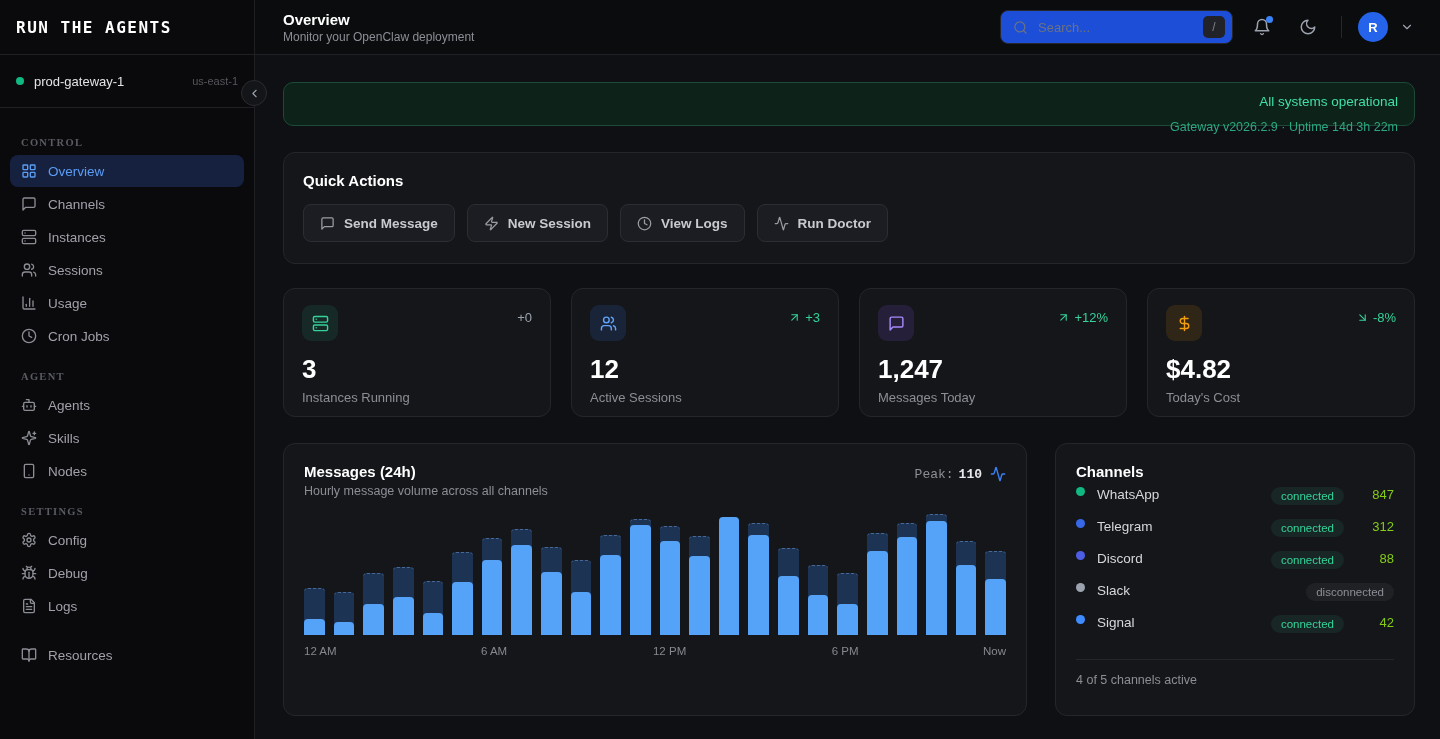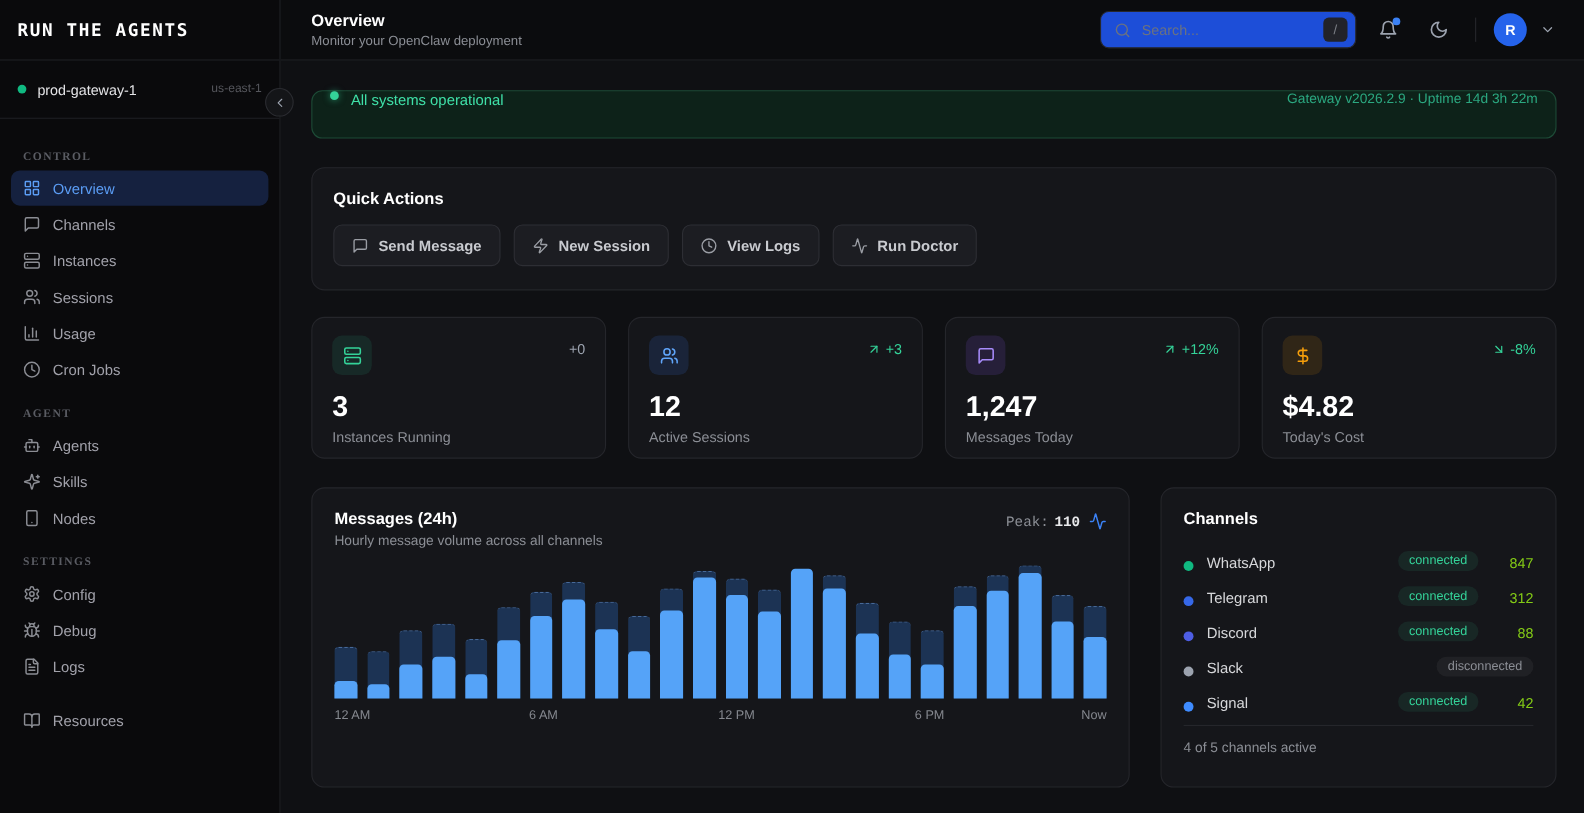--- a/index.html
+++ b/index.html
@@ -44,21 +44,21 @@
   .kbd { width:22px; height:22px; background:#222329; border-radius:5px; color:#7d8087; font-size:12px; display:flex; align-items:center; justify-content:center; flex-shrink:0; }
   .icon-btn { position:relative; width:34px; height:34px; display:flex; align-items:center; justify-content:center; color:#9ca3af; background:none; border:none; cursor:pointer; padding:0; }
   .icon-btn .icon { width:18px; height:18px; }
   .badge-dot { position:absolute; top:6px; right:6px; width:7px; height:7px; border-radius:50%; background:#3b82f6; }
   .tb-divider { width:1px; height:22px; background:#26272c; margin:0 4px; }
   .avatar { width:30px; height:30px; border-radius:50%; background:#2563eb; color:#fff; font-size:13px; font-weight:bold; display:flex; align-items:center; justify-content:center; cursor:pointer; }
   .chev { width:14px; height:14px; color:#9ca3af; display:inline-flex; cursor:pointer; }
 
   
   .content { padding:27px 25px 0 28px; }
-  .banner { height:44px; border-radius:10px; background:#0d2219; border:1px solid #1d4a36; display:flex; align-items:flex-start; padding:0 16px; gap:11px; }
+  .banner { height:44px; border-radius:10px; background:#0d2219; border:1px solid #1d4a36; display:flex; align-items:flex-end; padding:0 16px; gap:11px;flex-direction:column; }
   .banner-dot { width:8px; height:8px; border-radius:50%; background:#34d399; box-shadow:0 0 7px rgba(52,211,153,.6); }
   .banner-text { font-size:13.5px; color:#3fe0a8; font-weight:500; }
   .banner-meta { margin-left:auto; font-size:12.5px; color:#2ba880; }
 
   .card { background:#15161a; border:1px solid #25262b; border-radius:12px; }
   .qa-card { margin-top:26px; padding:19px 19px 21px; }
   .qa-title { font-size:15px; font-weight:bold; color:#ffffff; }
   .qa-row { display:flex; gap:12px; margin-top:15px; }
   .qa-btn { height:38px; display:flex; align-items:center; gap:9px; padding:0 16px; background:#1c1d22; border:1px solid #2d2e34; border-radius:8px; color:#c8cacf; font-size:13.5px; cursor:pointer; font-family:inherit;font-weight:bold; }
   .qa-btn .icon { width:15px; height:15px; color:#9a9da4; }
@@ -86,21 +86,21 @@
   .bars { display:flex; align-items:flex-end; gap:9px; height:121px; margin-top:16px; }
   .bar-col { flex:1; position:relative; height:100%; }
   .bar-prev { position:absolute; bottom:0; left:0; right:0; background:#1c3354; border-radius:4px 4px 0 0; border-top:1px dashed rgba(125,170,235,.45); }
   .bar-cur { position:absolute; bottom:0; left:0; right:0; background:#55a3f8; border-radius:4px 4px 0 0; }
   .x-labels { position:relative; height:14px; margin-top:10px; }
   .x-label { position:absolute; top:0; font-size:11.5px; color:#85888f; white-space:nowrap; }
 
   .channels-card { flex:1; padding:19px 20px; height:273px; }
   .ch-title { font-size:15px; font-weight:bold; color:#ffffff; }
   .ch-list { margin-top:7px; }
-  .ch-row { display:flex; align-items:flex-end; height:32px; gap:12px; }
+  .ch-row { display:flex; align-items:flex-start; height:32px; gap:12px; }
   .ch-dot { width:9px; height:9px; border-radius:50%; flex-shrink:0; }
   .ch-name { font-size:13.5px; color:#d6d7da; }
   .ch-badge { margin-left:auto; font-size:11.5px; padding:3px 10px; border-radius:999px; }
   .ch-count { width:38px; text-align:right; font-size:13px; color:#84cc16; }
   .ch-footer { border-top:1px solid #25262b; margin-top:12px; padding-top:13px; font-size:12.5px; color:#8b8e95; }
 
   .icon svg { width:100%; height:100%; display:block; }
   .icon { display:inline-flex; }
 </style>
 </head>

